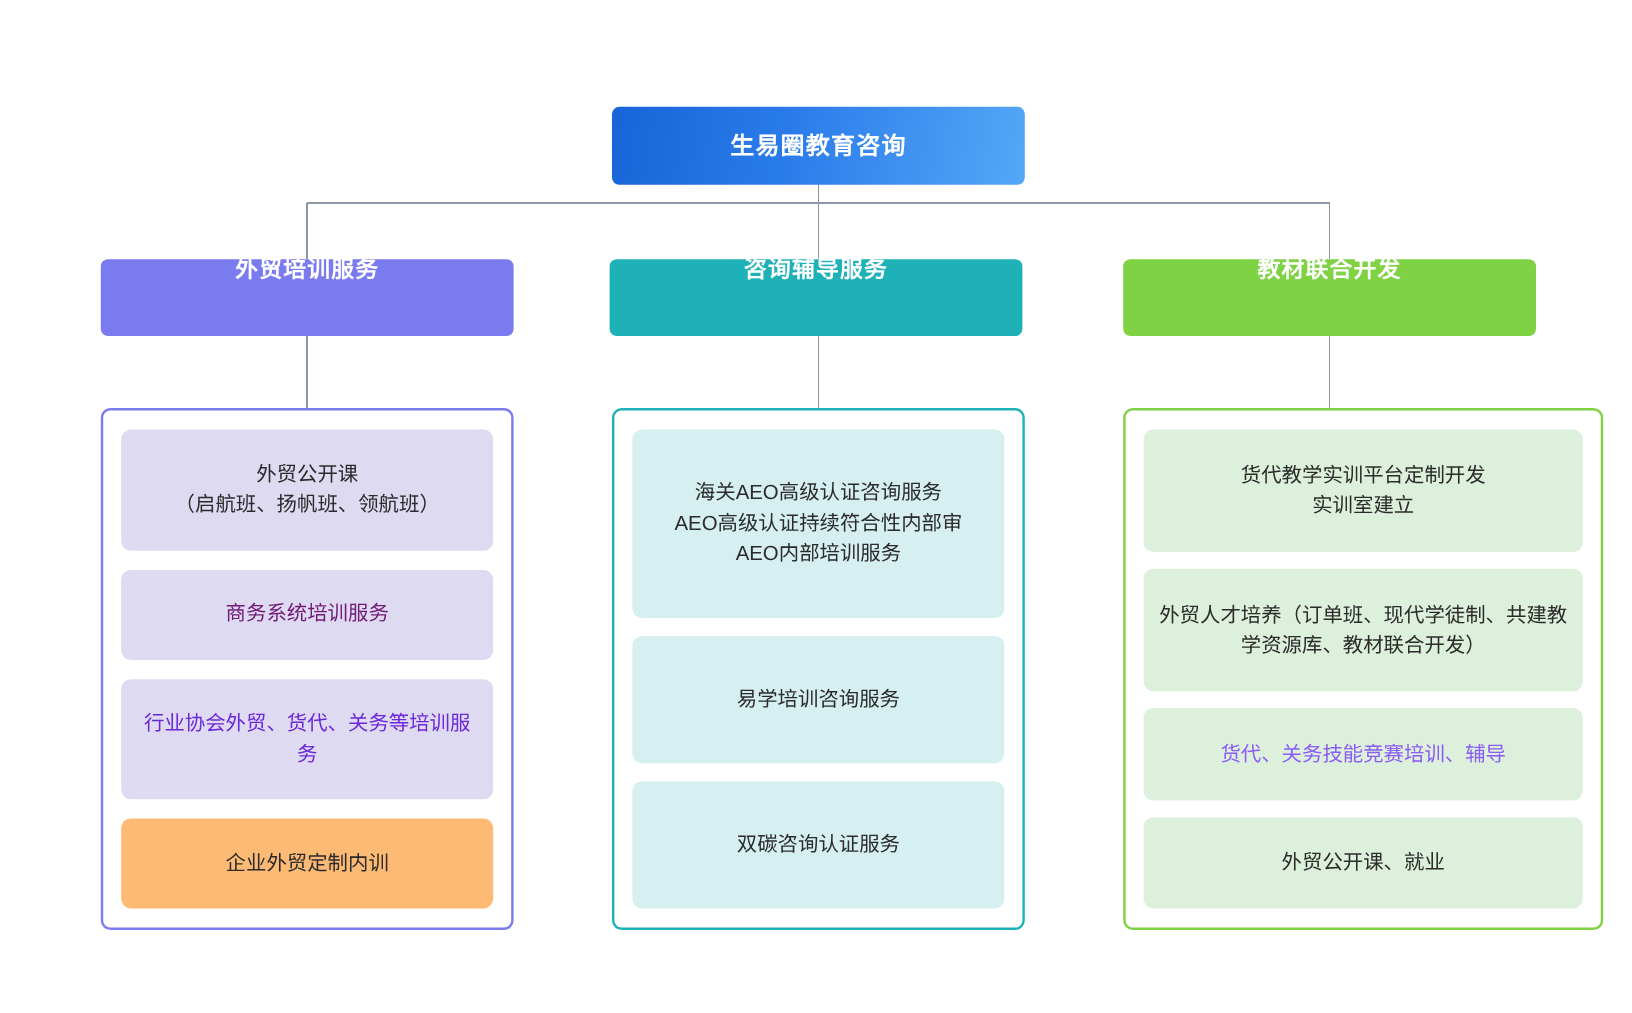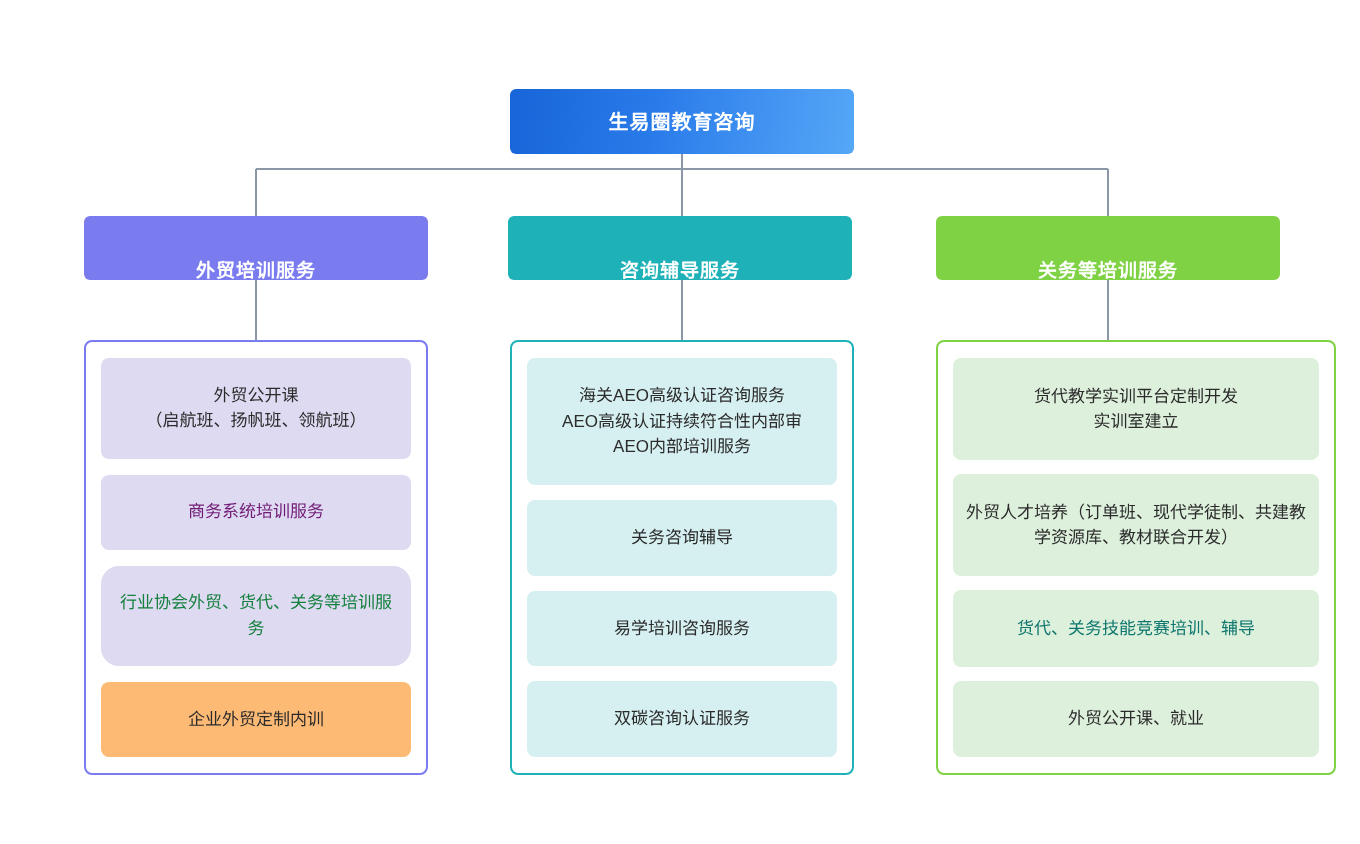--- a/index.html
+++ b/index.html
@@ -62,21 +62,21 @@
   }
   .column-0 { left: 84px;  width: 344px; }
   .column-1 { left: 508px; width: 344px; }
   .column-2 { left: 936px; width: 344px; }
 
   .category-header {
     width: 100%;
     height: 64px;
     border-radius: 6px;
     display: flex;
-    align-items: flex-end;
+    align-items: flex-start;
     justify-content: center;
     box-sizing: border-box;
   }
   .category-header .header-title {
     color: #ffffff;
     font-size: 19px;
     font-weight: bold;
     letter-spacing: 1px;
     line-height: 1;
   }
@@ -153,66 +153,63 @@
   </div>
 
   <div class="column column-1">
     <div class="category-header" style="background: rgb(30, 178, 184);">
       <span class="header-title">咨询辅导服务</span>
     </div>
   </div>
 
   <div class="column column-2">
     <div class="category-header" style="background: rgb(126, 210, 68);">
-      <span class="header-title">关务等培训服务</span>
+      <span class="header-title">教材联合开发</span>
     </div>
   </div>
 
   <div class="panel panel-0" style="border-color: rgb(123, 123, 240);">
     <div class="leaf-card" style="background: rgb(222, 218, 242); color: rgb(43, 43, 43);">
       <span class="leaf-text">外贸公开课
 （启航班、扬帆班、领航班）</span>
     </div>
     <div class="leaf-card" style="background: rgb(222, 218, 242); color: #701a75;">
       <span class="leaf-text">商务系统培训服务</span>
     </div>
-    <div class="leaf-card" style="background: rgb(222, 218, 242); color: #15803d; border-radius: 18px;">
+    <div class="leaf-card" style="background: rgb(222, 218, 242); color: #6d28d9;">
       <span class="leaf-text">行业协会外贸、货代、关务等培训服务</span>
     </div>
     <div class="leaf-card" style="background: #fdba74; color: rgb(43, 43, 43);">
       <span class="leaf-text">企业外贸定制内训</span>
     </div>
   </div>
 
   <div class="panel panel-1" style="border-color: rgb(30, 178, 184);">
     <div class="leaf-card" style="background: rgb(214, 239, 240); color: rgb(43, 43, 43);">
       <span class="leaf-text">海关AEO高级认证咨询服务
 AEO高级认证持续符合性内部审
 AEO内部培训服务</span>
     </div>
     <div class="leaf-card" style="background: rgb(214, 239, 240); color: rgb(43, 43, 43);">
-      <span class="leaf-text">关务咨询辅导</span>
-    </div>
-    <div class="leaf-card" style="background: rgb(214, 239, 240); color: rgb(43, 43, 43);">
       <span class="leaf-text">易学培训咨询服务</span>
     </div>
     <div class="leaf-card" style="background: rgb(214, 239, 240); color: rgb(43, 43, 43);">
       <span class="leaf-text">双碳咨询认证服务</span>
     </div>
   </div>
 
   <div class="panel panel-2" style="border-color: rgb(126, 210, 68);">
     <div class="leaf-card" style="background: rgb(221, 240, 220); color: rgb(43, 43, 43);">
       <span class="leaf-text">货代教学实训平台定制开发
 实训室建立</span>
     </div>
     <div class="leaf-card" style="background: rgb(221, 240, 220); color: rgb(43, 43, 43);">
       <span class="leaf-text">外贸人才培养（订单班、现代学徒制、共建教学资源库、教材联合开发）</span>
     </div>
-    <div class="leaf-card" style="background: rgb(221, 240, 220); color: #0f766e;">
+    <div class="leaf-card" style="background: rgb(221, 240, 220); color: #8b5cf6;">
       <span class="leaf-text">货代、关务技能竞赛培训、辅导</span>
     </div>
     <div class="leaf-card" style="background: rgb(221, 240, 220); color: rgb(43, 43, 43);">
       <span class="leaf-text">外贸公开课、就业</span>
     </div>
   </div>
 
 </div>
 
 </body></html>

